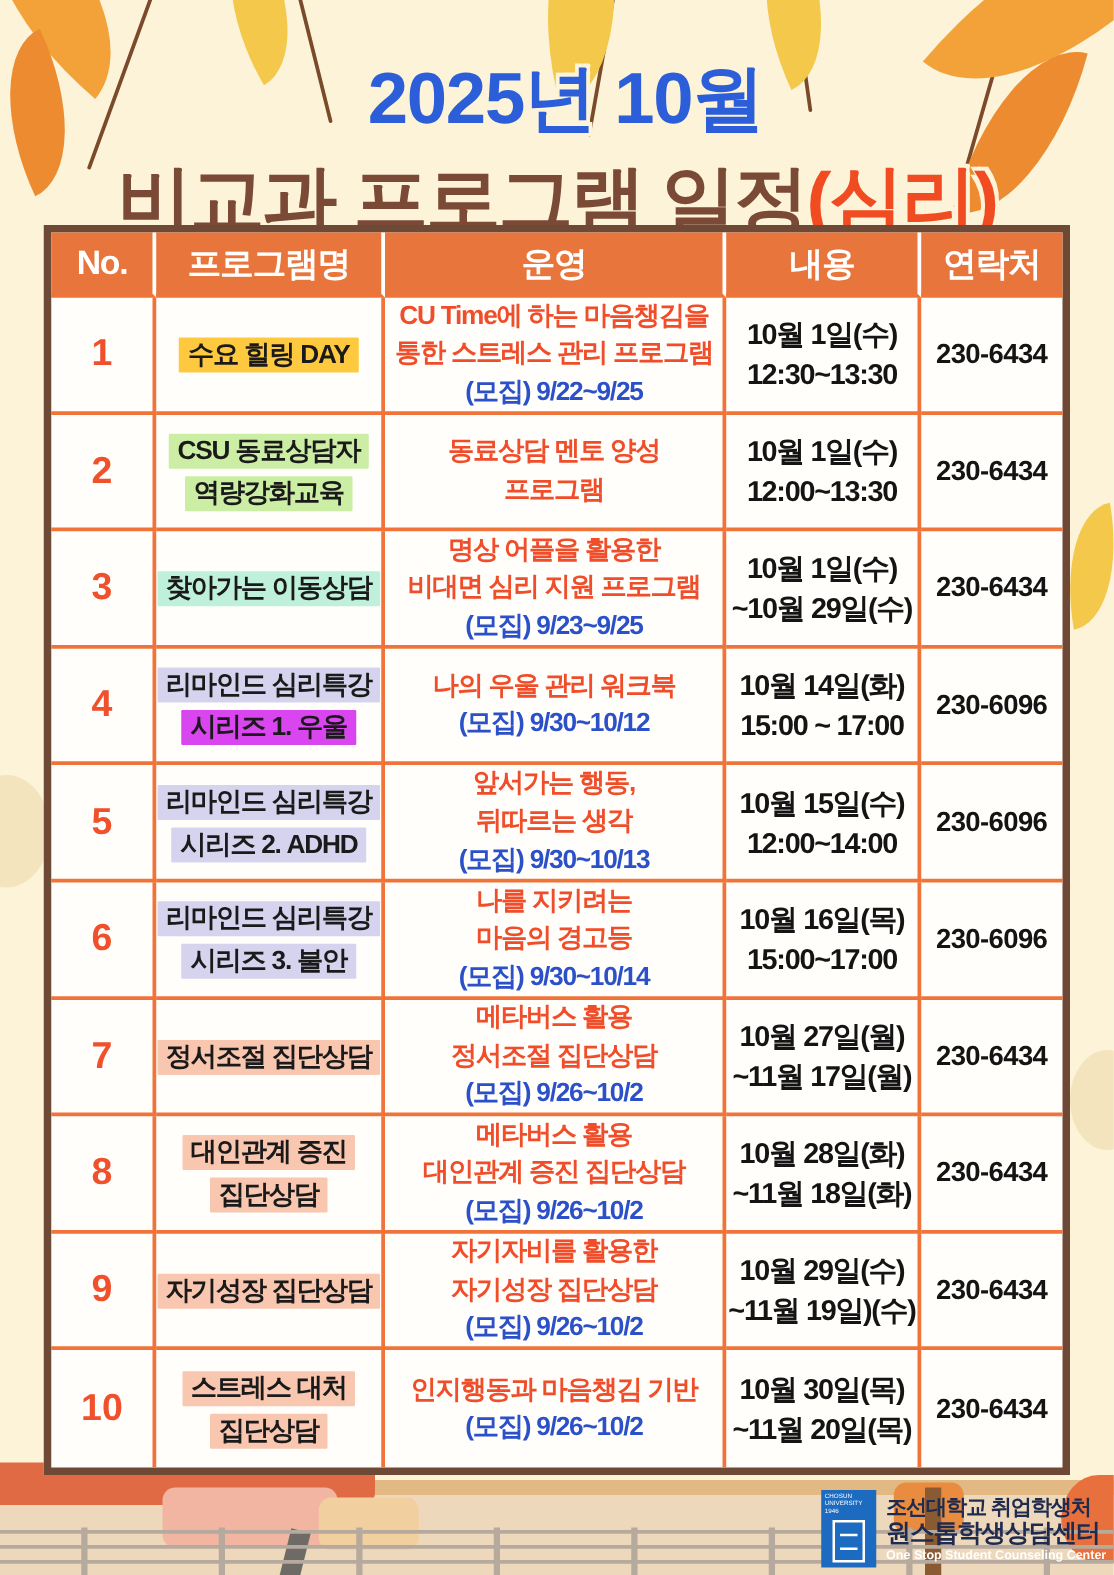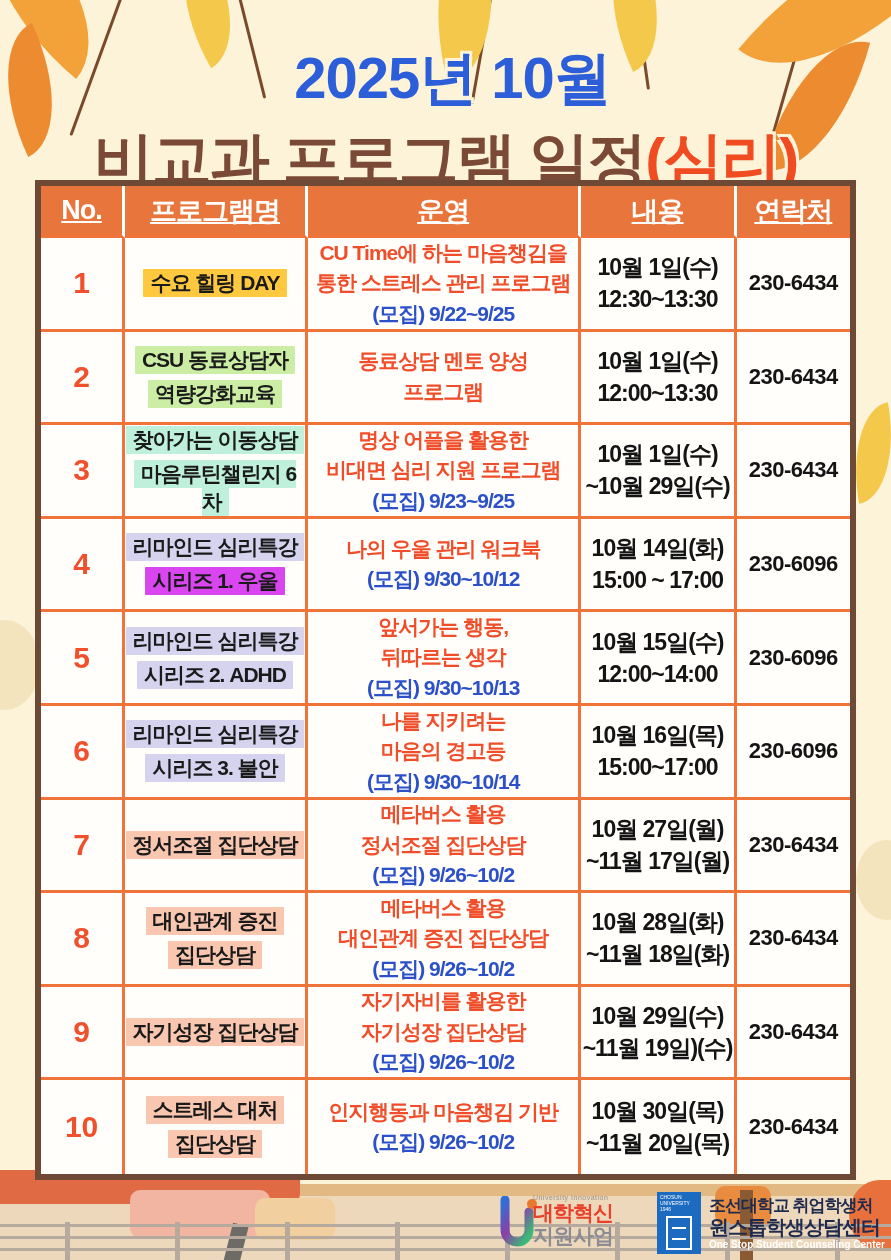--- a/index.html
+++ b/index.html
@@ -38,21 +38,21 @@
   }
   .cell {
     border-right:3px solid #F0743A; border-bottom:3px solid #F0743A;
     display:flex; flex-direction:column; align-items:center; justify-content:center;
     text-align:center; overflow:hidden;
   }
   .cell:nth-child(5n) { border-right:none; }
   .cell:nth-last-child(-n+5) { border-bottom:none; }
   .head-cell {
     background:#E8763C; color:#FFFFFF; font-weight:800; font-size:27px;
-    border-right:3px solid #FFFFFF; letter-spacing:-1px;text-decoration:underline;
+    border-right:3px solid #FFFFFF; letter-spacing:-1px;
   }
   .head-cell:nth-child(5n) { border-right:none; }
   .no-cell { color:#F0502C; font-weight:800; font-size:30px; }
   .name-cell { font-weight:800; font-size:21px; color:#1A1A1A; letter-spacing:-1px; }
   .name-line { margin:3px 0; }
   .hl { padding:2px 7px 3px; border-radius:1px; }
   .desc-cell { font-weight:800; font-size:21px; letter-spacing:-1px; line-height:1.45; }
   .desc-line { color:#F04E2A; }
   .recruit-line { color:#2B50C8; }
   .schedule-cell { color:#141414; font-weight:700; font-size:23px; letter-spacing:-1px; line-height:1.4; }
@@ -145,21 +145,20 @@
       <div class="desc-line">프로그램</div>
     </div>
     <div class="cell schedule-cell">
       <div>10월 1일(수)</div>
       <div>12:00~13:30</div>
     </div>
     <div class="cell phone-cell">230-6434</div>
     <div class="cell no-cell">3</div>
     <div class="cell name-cell">
       <div class="name-line"><span class="hl" style="background-color: rgb(191, 240, 219);">찾아가는 이동상담</span></div>
-      <div class="name-line"><span class="hl" style="background-color: rgb(191, 240, 219);">마음루틴챌린지 6차</span></div>
     </div>
     <div class="cell desc-cell">
       <div class="desc-line">명상 어플을 활용한</div>
       <div class="desc-line">비대면 심리 지원 프로그램</div>
       <div class="recruit-line">(모집) 9/23~9/25</div>
     </div>
     <div class="cell schedule-cell">
       <div>10월 1일(수)</div>
       <div>~10월 29일(수)</div>
     </div>
@@ -283,38 +282,20 @@
   <div class="fence-post" style="left:175px;"></div>
   <div class="fence-post" style="left:285px;"></div>
   <div class="fence-post" style="left:395px;"></div>
   <div class="fence-post" style="left:505px;"></div>
   <div class="fence-post" style="left:615px;"></div>
   <div class="fence-post" style="left:725px;"></div>
   <div class="fence-post" style="left:835px;"></div>
 </div>
 
 <div class="footer">
-  <div class="univ-logo">
-    <svg class="univ-u" width="40" height="56" viewBox="0 0 40 56">
-      <defs>
-        <linearGradient id="ug" x1="0" y1="0" x2="0.8" y2="1">
-          <stop offset="0" stop-color="#2F6FD8"></stop>
-          <stop offset="0.5" stop-color="#8B3FA8"></stop>
-          <stop offset="1" stop-color="#3CB878"></stop>
-        </linearGradient>
-      </defs>
-      <path d="M6 4 v30 a12 12 0 0 0 24 0 v-18" fill="none" stroke="url(#ug)" stroke-width="9" stroke-linecap="round"></path>
-      <circle cx="33" cy="8" r="5" fill="#E8792F"></circle>
-    </svg>
-    <div class="univ-texts">
-      <div class="univ-caption">University Innovation</div>
-      <div class="univ-line1">대학혁신</div>
-      <div class="univ-line2">지원사업</div>
-    </div>
-  </div>
   <div class="seal-box">
     <div class="seal-caption">CHOSUN UNIVERSITY 1946</div>
     <div class="seal-glyph"></div>
   </div>
   <div class="org-texts">
     <div class="org-line1">조선대학교 취업학생처</div>
     <div class="org-line2">원스톱학생상담센터</div>
     <div class="org-line3">One Stop Student Counseling Center</div>
   </div>
 </div>

